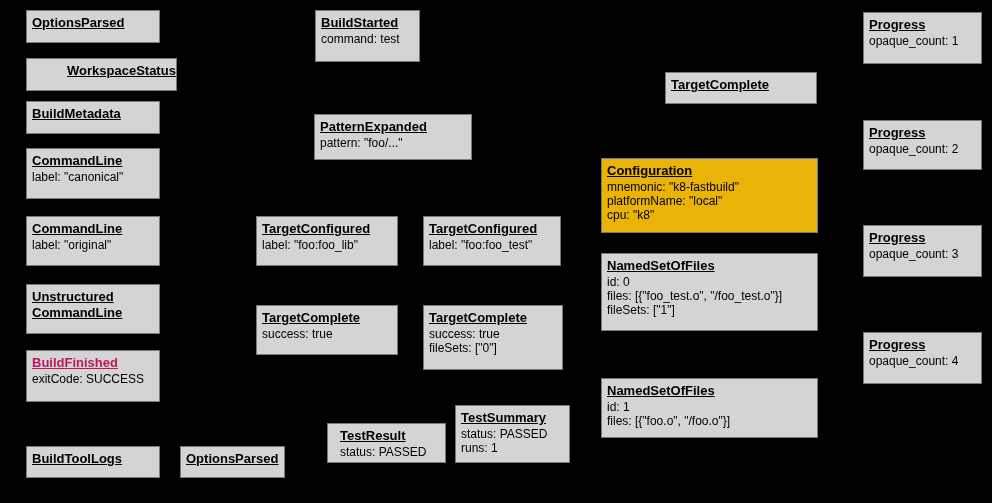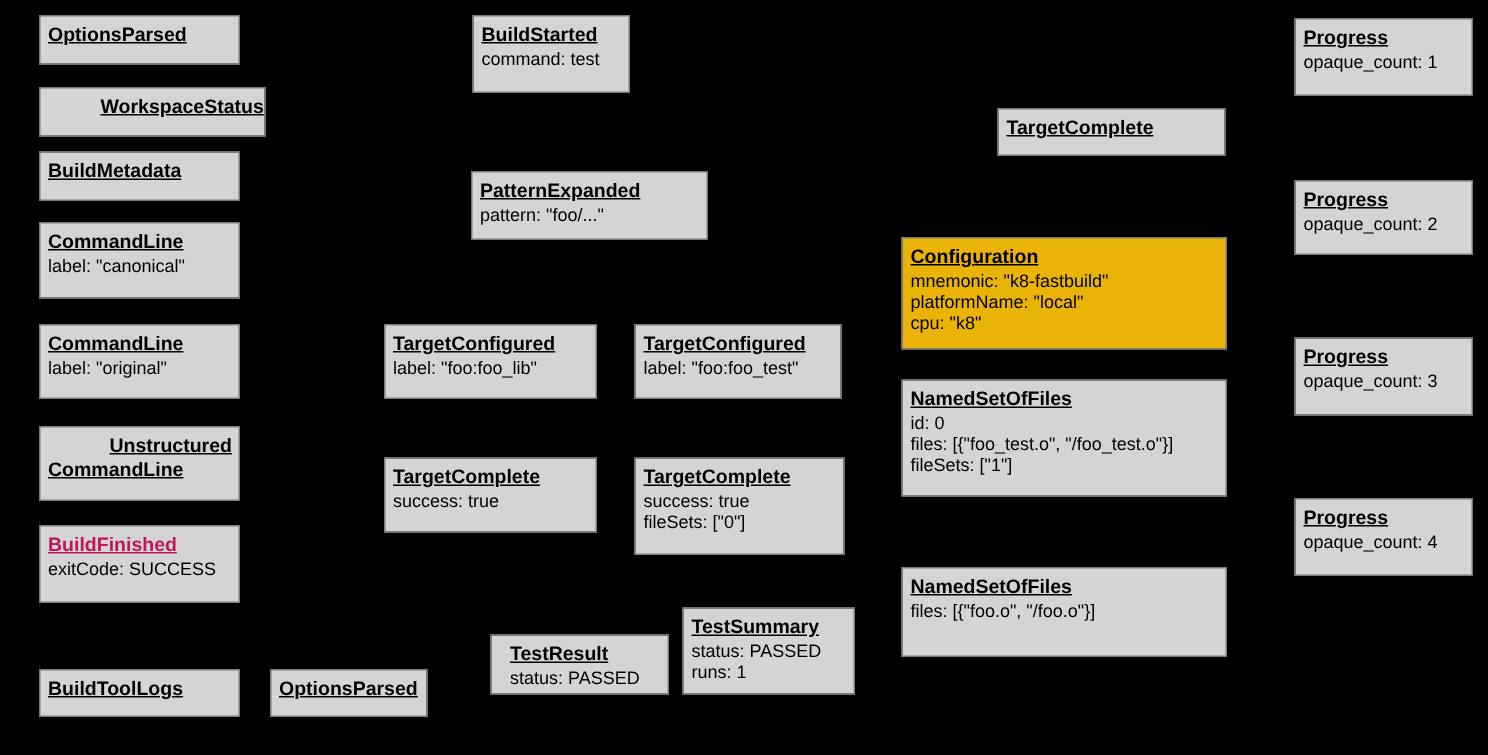--- a/index.html
+++ b/index.html
@@ -87,21 +87,21 @@
       <div class="node" style="left: 11px; top: 216px; width: 134px; height: 50px; background: rgb(212, 212, 212); border-color: rgb(122, 122, 122);">
         <span class="node-title-wrap">
           <span class="title-line" style="color: rgb(0, 0, 0);">CommandLine</span>
         </span>
         <span class="node-fields">
           <span class="node-field" style="color: rgb(0, 0, 0);">label: "original"</span>
         </span>
       </div>
       <div class="node" style="left: 11px; top: 284px; width: 134px; height: 50px; background: rgb(212, 212, 212); border-color: rgb(122, 122, 122);">
         <span class="node-title-wrap">
-          <span class="title-line" style="color: rgb(0, 0, 0); margin-left: 41px;">Unstructured</span>
+          <span class="title-line" style="color: rgb(0, 0, 0);">Unstructured</span>
           <span class="title-line" style="color: rgb(0, 0, 0);">CommandLine</span>
         </span>
       </div>
       <div class="node" style="left: 11px; top: 350px; width: 134px; height: 52px; background: rgb(212, 212, 212); border-color: rgb(122, 122, 122);">
         <span class="node-title-wrap">
           <span class="title-line" style="color: #be185d;">BuildFinished</span>
         </span>
         <span class="node-fields">
           <span class="node-field" style="color: rgb(0, 0, 0);">exitCode: SUCCESS</span>
         </span>
@@ -205,20 +205,21 @@
           <span class="node-field" style="color: rgb(0, 0, 0);">id: 0</span>
           <span class="node-field" style="color: rgb(0, 0, 0);">files: [{"foo_test.o", "/foo_test.o"}]</span>
           <span class="node-field" style="color: rgb(0, 0, 0);">fileSets: ["1"]</span>
         </span>
       </div>
       <div class="node" style="left: 586px; top: 378px; width: 217px; height: 60px; background: rgb(212, 212, 212); border-color: rgb(122, 122, 122);">
         <span class="node-title-wrap">
           <span class="title-line" style="color: rgb(0, 0, 0);">NamedSetOfFiles</span>
         </span>
         <span class="node-fields">
+          <span class="node-field" style="color: rgb(0, 0, 0);">id: 1</span>
           <span class="node-field" style="color: rgb(0, 0, 0);">files: [{"foo.o", "/foo.o"}]</span>
         </span>
       </div>
       <div class="node" style="left: 848px; top: 12px; width: 119px; height: 52px; background: rgb(212, 212, 212); border-color: rgb(122, 122, 122);">
         <span class="node-title-wrap">
           <span class="title-line" style="color: rgb(0, 0, 0);">Progress</span>
         </span>
         <span class="node-fields">
           <span class="node-field" style="color: rgb(0, 0, 0);">opaque_count: 1</span>
         </span>

